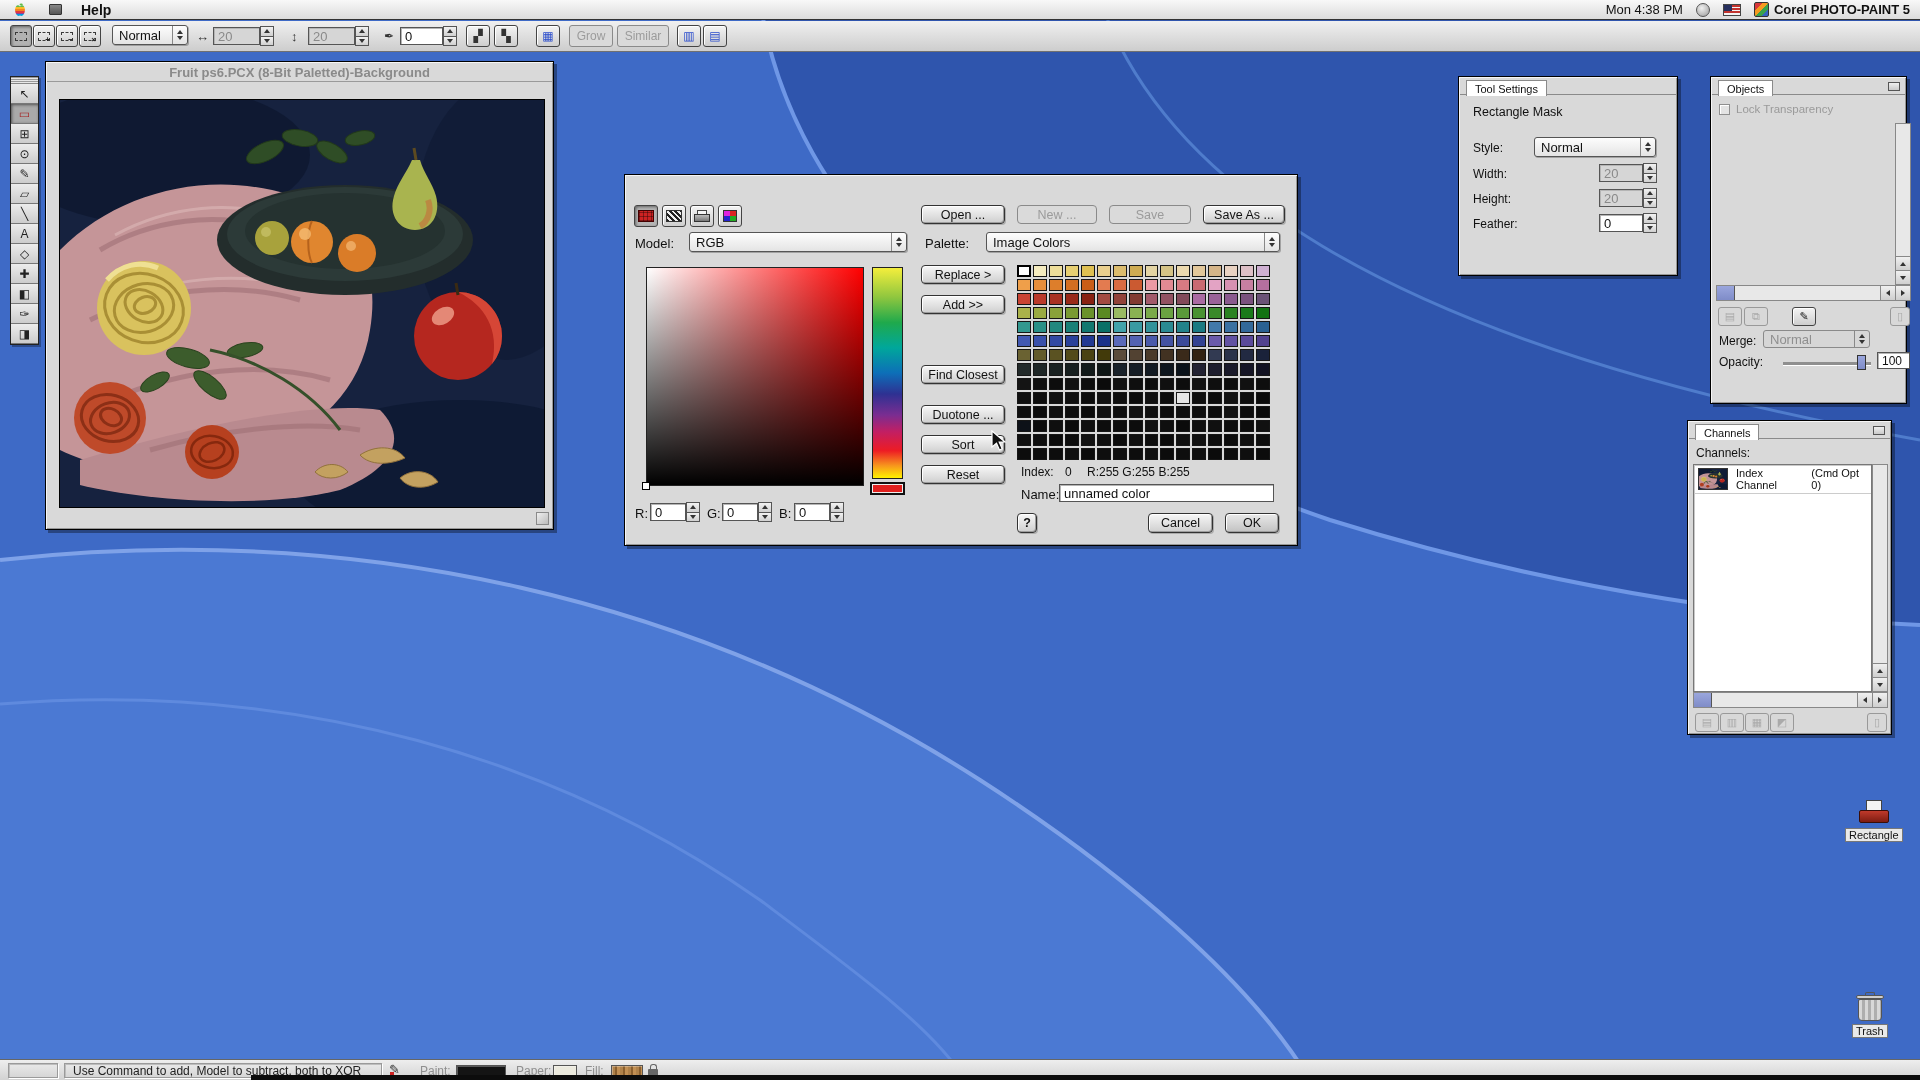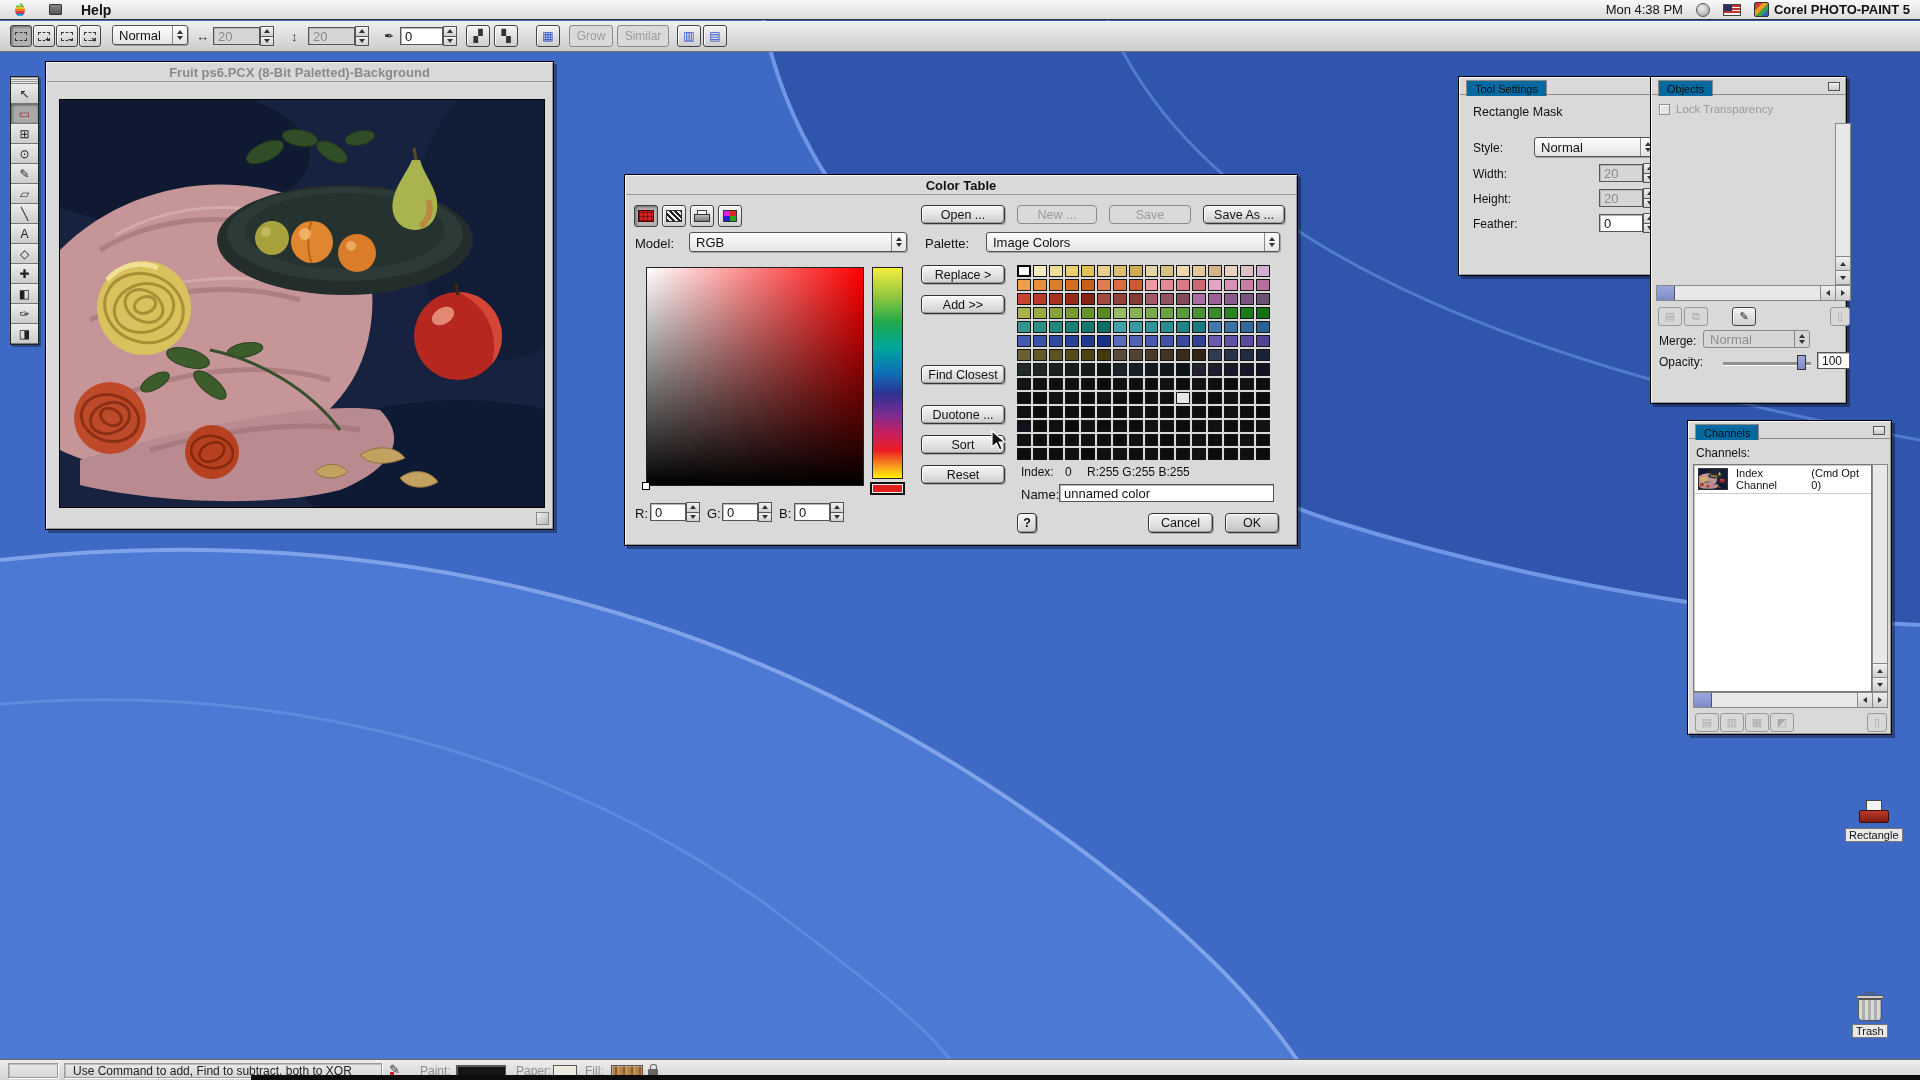--- a/index.html
+++ b/index.html
@@ -49,21 +49,21 @@
 .tri-r{width:0;height:0;border-top:3.5px solid transparent;border-bottom:3.5px solid transparent;border-left:4px solid #333}
 .popup{position:absolute;height:20px;background:linear-gradient(#fdfdfd,#e4e4e4);border:1px solid #555;border-radius:3px;display:flex;align-items:center;font-size:13px;color:#111;box-shadow:1px 1px 0 rgba(0,0,0,.25)}
 .popup.dis{background:#d6d6d6;color:#8f8f8f;border-color:#8a8a8a;box-shadow:none}
 .popup .pv{flex:1;padding:0 6px;overflow:hidden;white-space:nowrap}
 .popup .parr{width:15px;align-self:stretch;border-left:1px solid #888;display:flex;flex-direction:column;align-items:center;justify-content:center;gap:2px}
 .cb{position:absolute;width:11px;height:11px;border:1px solid #8f8f8f;background:#e4e4e4;box-shadow:inset 1px 1px 0 #fff}
 
 .win{position:absolute;background:#d9d9d9;border:1px solid #000;box-shadow:inset 1px 1px 0 #f6f6f6,inset -1px -1px 0 #979797,3px 3px 0 rgba(0,0,0,.35)}
 .wttl{position:absolute;left:1px;right:1px;top:1px;height:19px;display:flex;align-items:center;justify-content:center;font-size:13px;font-weight:bold;border-bottom:1px solid #9a9a9a}
 .pal-top{position:absolute;left:1px;right:1px;top:1px;height:17px;border-bottom:1px solid #8a8a8a}
-.pal-tab{position:absolute;left:6px;top:2px;height:16px;padding:0 8px;background:#0369a1;border:1px solid #8a8a8a;border-bottom:none;font-size:11px;display:flex;align-items:center;color:#111;white-space:nowrap}
+.pal-tab{position:absolute;left:6px;top:2px;height:16px;padding:0 8px;background:#ffffff;border:1px solid #8a8a8a;border-bottom:none;font-size:11px;display:flex;align-items:center;color:#111;white-space:nowrap}
 .pal-collapse{position:absolute;right:5px;top:4px;width:12px;height:9px;border:1px solid #555;background:linear-gradient(#efefef,#c9c9c9)}
 .list{position:absolute;background:#fff;border:1px solid #777;box-shadow:inset 1px 1px 0 #c9c9c9}
 .lrow{display:flex;align-items:center;gap:8px;border-bottom:1px solid #ccc;padding:2px 4px}
 .thumb{border:1px solid #333;background:#16223f;flex:0 0 auto}
 .eye{width:15px;height:10px;border:1px solid #222;border-radius:50%;position:relative;flex:0 0 auto}
 .eye::after{content:"";position:absolute;left:4px;top:2px;width:4px;height:4px;border-radius:50%;background:#222}
 .vsb{position:absolute;width:16px;background:#e8e8e8;border:1px solid #888}
 .sbarrow{position:absolute;left:0;width:14px;height:14px;background:linear-gradient(#f0f0f0,#cfcfcf);border-top:1px solid #888;display:flex;align-items:center;justify-content:center}
 .hsb{position:absolute;height:16px;border:1px solid #888;background:#e8e8e8;display:flex;align-items:stretch}
 .hthumb{width:18px;background:linear-gradient(#9aa6dd,#7f8cc8);border-right:1px solid #555}
@@ -361,21 +361,20 @@
     <div class="wttl" style="color:#8a8a8a">Fruit ps6.PCX (8-Bit Paletted)-Background</div>
     <div class="abs" style="left:13px;top:37px;width:486px;height:409px;border:1px solid #000">
       <svg width="484" height="407" viewBox="0 0 484 407">
           <use href="#still-life" width="484" height="407"></use>
         </svg>
     </div>
     <div class="abs" style="right:4px;bottom:4px;width:13px;height:13px;border:1px solid #8a8a8a;background:linear-gradient(135deg,#eee,#bbb)"></div>
   </div>
 
   <div class="win" style="left:624px;top:174px;width:674px;height:372px;z-index:30">
-    <div class="wttl" style="color:#111">Color Table</div>
 
     <div class="iconbtn pressed" style="left:9px">
       <span style="width:16px;height:12px;background:repeating-linear-gradient(90deg,rgba(0,0,0,.35) 0 1px,transparent 1px 4px),repeating-linear-gradient(0deg,rgba(0,0,0,.35) 0 1px,transparent 1px 4px),#cc2222;border:1px solid #400"></span>
     </div>
     <div class="iconbtn" style="left:37px">
       <span style="width:16px;height:12px;background:repeating-linear-gradient(45deg,#222 0 2px,#eee 2px 4px);border:1px solid #333"></span>
     </div>
     <div class="iconbtn" style="left:65px">
       <span style="position:relative;width:16px;height:12px">
         <span style="position:absolute;left:3px;top:0;width:10px;height:5px;background:#f4f4f4;border:1px solid #444"></span>
@@ -729,21 +728,21 @@
     <div class="stepper" style="left:184px;top:136px">
         <span class="step-u">
           <span class="tri-u"></span>
         </span>
         <span class="step-d">
           <span class="tri-d"></span>
         </span>
       </div>
   </div>
 
-  <div class="win" style="left:1650px;top:76px;width:197px;height:328px;z-index:20">
+  <div class="win" style="left:1710px;top:76px;width:197px;height:328px;z-index:20">
     <div class="pal-top">
         <span class="pal-tab">Objects</span>
         <span class="pal-collapse"></span>
       </div>
     <span class="cb" style="left:8px;top:27px"></span>
     <span class="lbl" style="left:25px;top:26px;font-size:11.5px;color:#9a9a9a">Lock Transparency</span>
     <div class="vsb" style="left:184px;top:46px;height:162px">
       <span class="sbarrow" style="bottom:14px">
           <span class="tri-u"></span>
         </span>
@@ -849,21 +848,21 @@
         <span class="handle"></span>
         <span class="lid"></span>
         <span class="can"></span>
       </span>
     <span class="chip">Trash</span>
   </div>
 
   <div class="statusbar">
     <div class="sb-panel" style="left:8px;width:50px"></div>
     <div class="sb-panel" style="left:64px;width:318px">
-      <span style="font-size:12px;color:#222;white-space:nowrap">Use Command to add, Find to subtract, both to XOR</span>
+      <span style="font-size:12px;color:#222;white-space:nowrap">Use Command to add, Model to subtract, both to XOR</span>
     </div>
     <span class="sb-pen">✎</span>
     <span class="sb-lbl" style="left:420px">Paint:</span>
     <div class="sb-swatch" style="left:456px;width:50px;background:#141414"></div>
     <span class="sb-lbl" style="left:516px">Paper:</span>
     <div class="sb-swatch" style="left:553px;width:24px;background:#eceade"></div>
     <span class="sb-lbl" style="left:585px">Fill:</span>
     <div class="sb-swatch" style="left:611px;width:32px;background:repeating-linear-gradient(90deg,#b0824a 0 3px,#8a5f2e 3px 5px,#c29054 5px 8px)"></div>
     <span class="lock"></span>
   </div>

